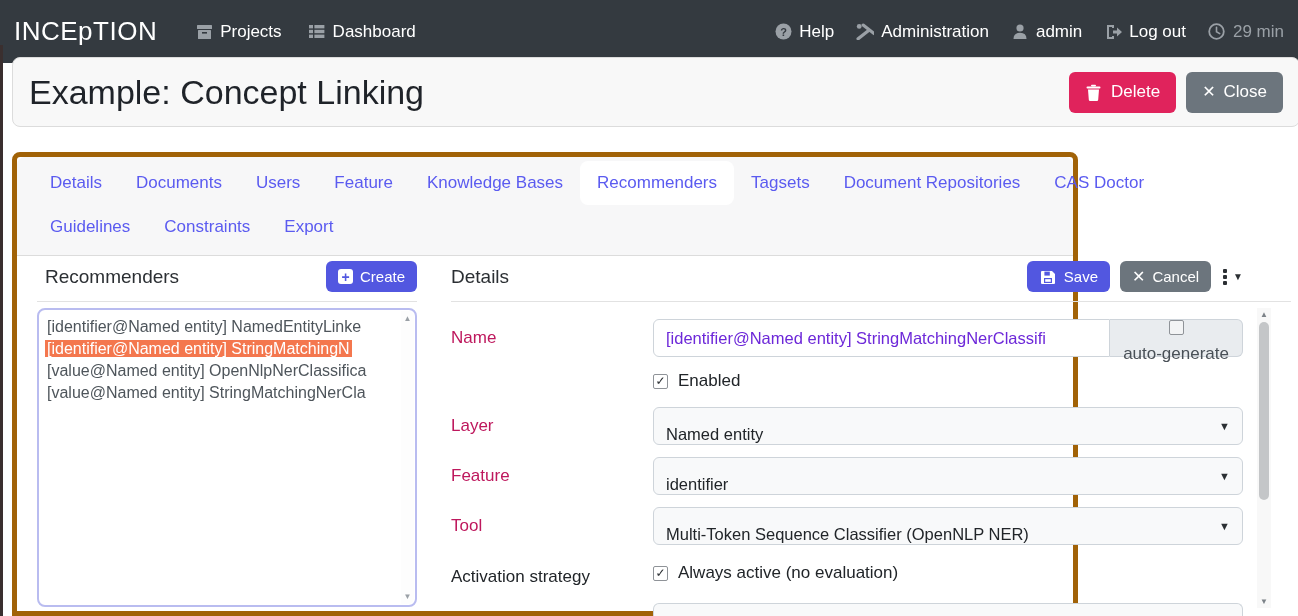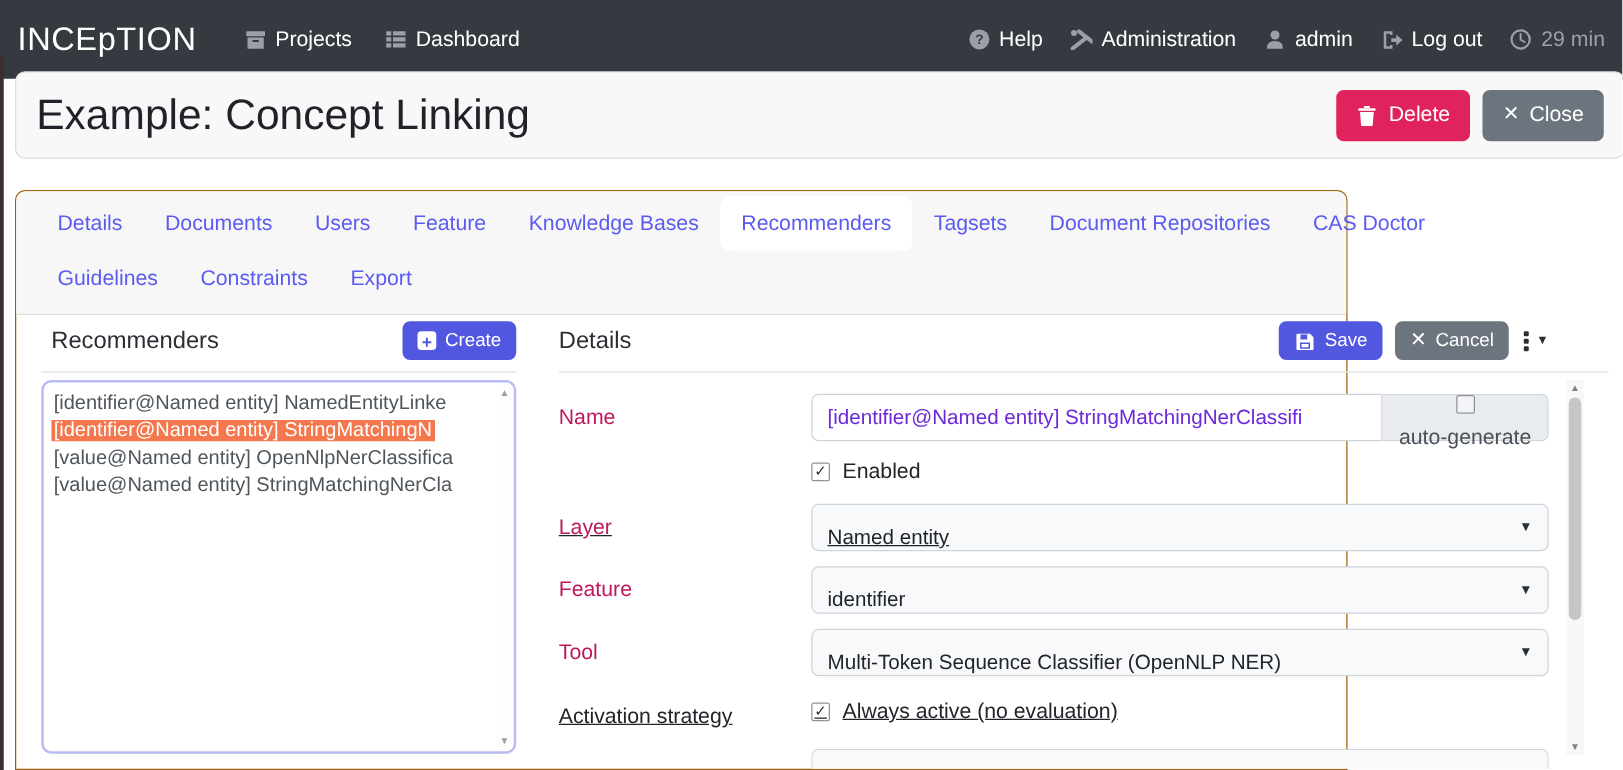--- a/index.html
+++ b/index.html
@@ -39,21 +39,21 @@
   }
   .btn-danger { background:#e0235c; }
   .btn-secondary { background:#6c757d; }
   .btn-accent { background:#5257e0; }
   .btn-sm { height:31px; padding:0 12px; font-size:15px; gap:7px; }
   .x-glyph { font-size:16px; line-height:1; }
 
   
   .tab-card {
     position:absolute; left:12px; top:152px; width:1066px; height:464px;
-    background:#ffffff; border:1px solid #a16207; border-radius:8px 8px 0 0;
+    background:#ffffff; border:5px solid #a16207; border-radius:8px 8px 0 0;
   }
   .tab-header {
     background:#f7f7f8; border-bottom:1px solid #dcdcdc; border-radius:8px 8px 0 0;
     padding:4px 16px 6px 16px;
   }
   .tab-row { display:flex; }
   .tab {
     padding:12px 17px; font-size:17px; color:#5b5bf0; cursor:pointer;
     border-radius:8px; white-space:nowrap;
   }
@@ -129,21 +129,21 @@
   }
   .select .caret {
     position:absolute; right:12px; top:50%; transform:translateY(-50%);
     font-size:11px; color:#2b2f33;
   }
   .select-partial {
     width:590px; height:16px; background:#f8f9fa; border:1px solid #ced4da;
     border-bottom:none; border-radius:6px 6px 0 0;
   }
 
-  .mt12 { margin-top:12px; } .mt14 { margin-top:14px; } .mt16 { margin-top:16px;text-decoration:underline; }
+  .mt12 { margin-top:12px; } .mt14 { margin-top:14px; } .mt16 { margin-top:16px; }
 
   .form-scrollbar {
     position:absolute; left:1240px; top:151px; width:14px; height:300px;
     background:#f8f8f8; display:flex; flex-direction:column; align-items:center;
     padding:2px 0; color:#7c8288; font-size:8px;
   }
   .form-scrollbar .thumb {
     width:10px; height:178px; background:#c4c6c8; border-radius:5px; margin-top:3px;
   }
   .form-scrollbar .spacer { flex:1; }

